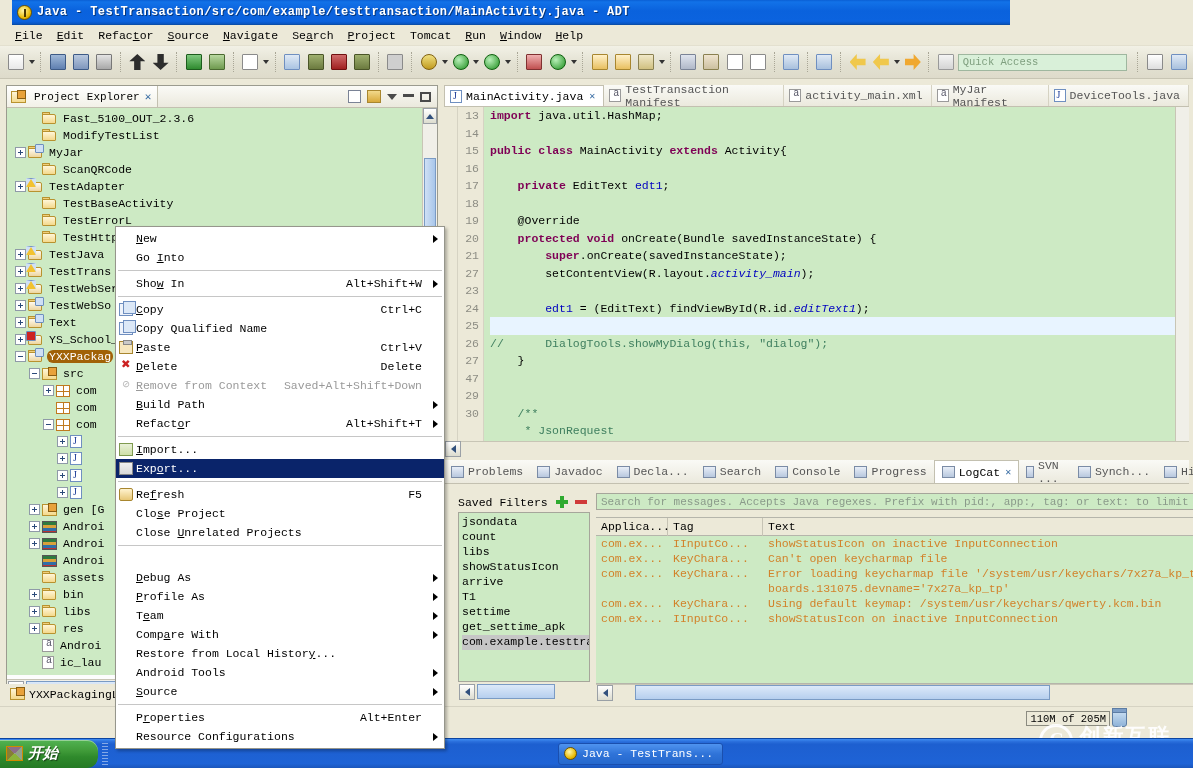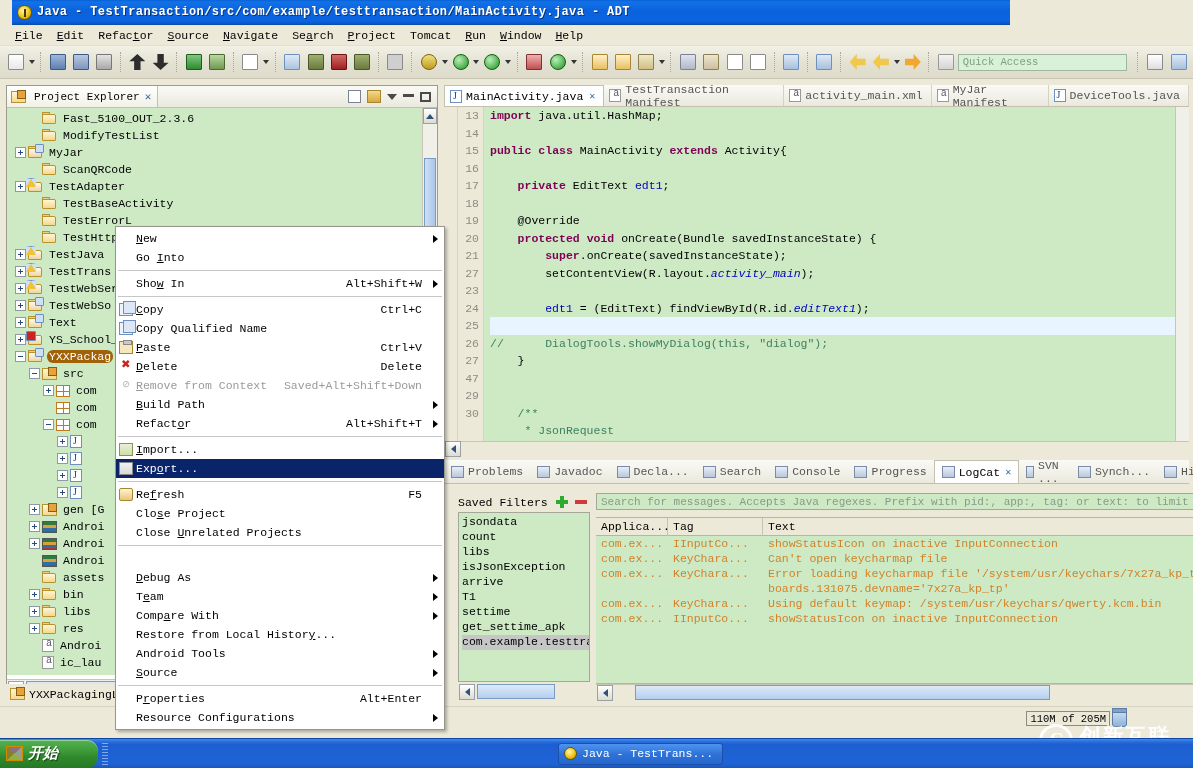--- a/index.html
+++ b/index.html
@@ -828,21 +828,21 @@
       <div class="filters">
         <div class="filters-head">
           <span>Saved Filters</span>
           <span class="plusbtn"></span>
           <span class="minusbtn"></span>
         </div>
         <div class="filters-list" id="filters-list">
             <div>jsondata</div>
             <div>count</div>
             <div>libs</div>
-            <div>isJsonException</div>
+            <div>showStatusIcon</div>
             <div>arrive</div>
             <div>T1</div>
             <div>settime</div>
             <div>get_settime_apk</div>
             <div class="sel">com.example.testtra</div>
           </div>
         <div class="filters-hs">
           <div class="sh-left"></div>
           <div class="sh-thumb" style="width:78px;"></div>
         </div>
@@ -1028,20 +1028,25 @@
       <div class="ctxrow">
         <span class="ctxicon"></span>
       </div>
       <div class="ctxrow">
         <span class="ctxicon"></span>
         <span class="ctxlabel"><u>D</u>ebug As</span>
         <span class="ctxarrow"></span>
       </div>
       <div class="ctxrow">
         <span class="ctxicon"></span>
+        <span class="ctxlabel"><u>P</u>rofile As</span>
+        <span class="ctxarrow"></span>
+      </div>
+      <div class="ctxrow">
+        <span class="ctxicon"></span>
         <span class="ctxlabel">T<u>e</u>am</span>
         <span class="ctxarrow"></span>
       </div>
       <div class="ctxrow">
         <span class="ctxicon"></span>
         <span class="ctxlabel">Comp<u>a</u>re With</span>
         <span class="ctxarrow"></span>
       </div>
       <div class="ctxrow">
         <span class="ctxicon"></span>

